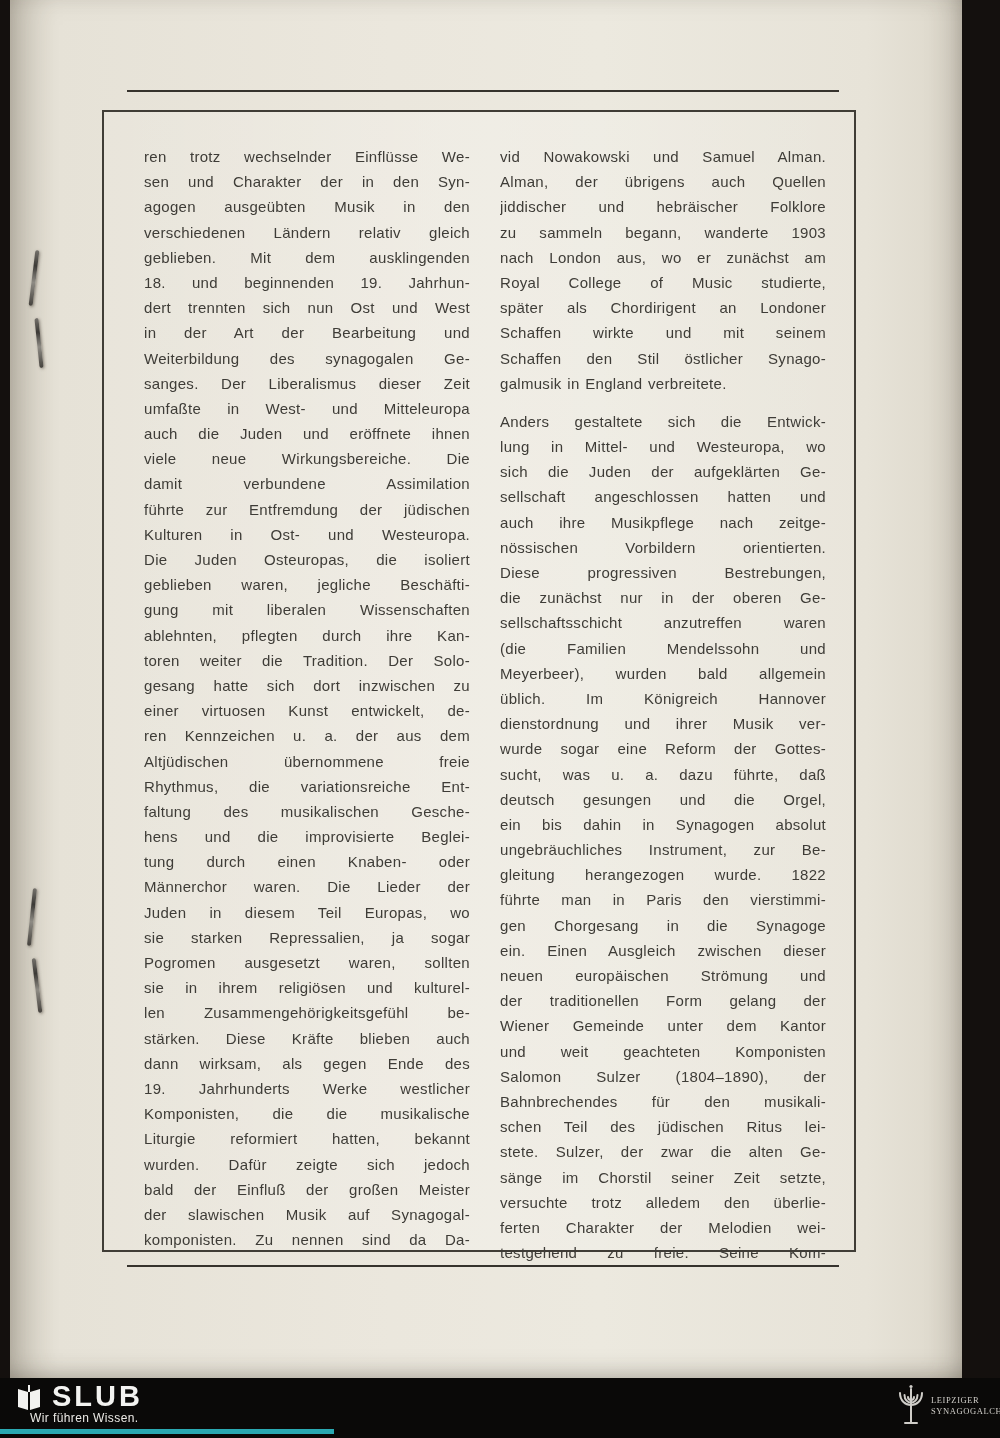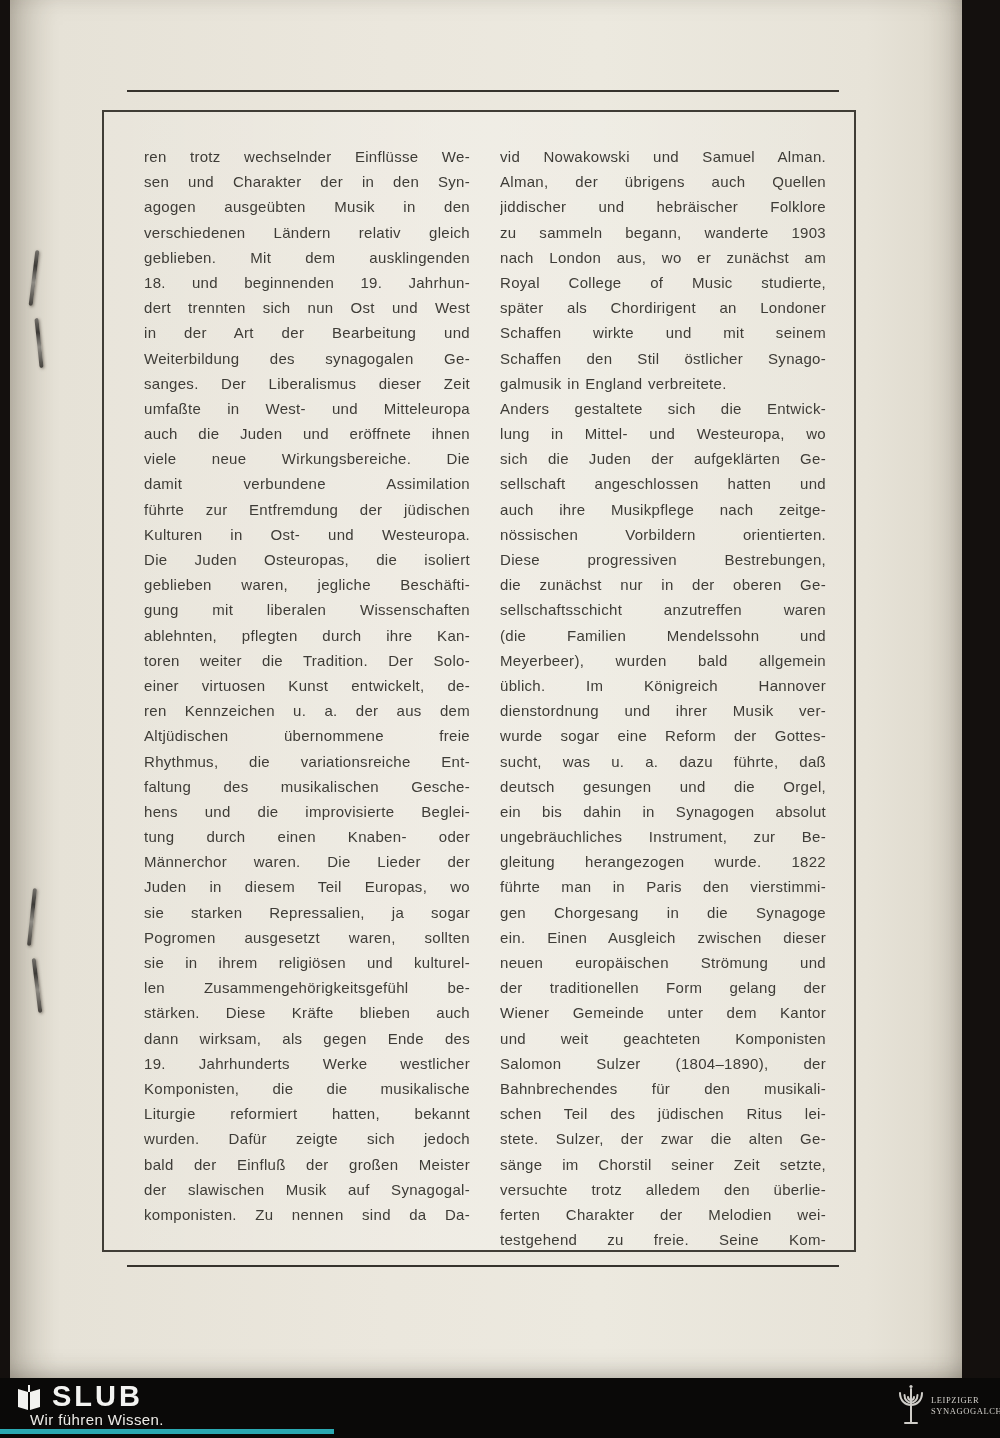--- a/index.html
+++ b/index.html
@@ -34,30 +34,30 @@
     background:linear-gradient(90deg,rgba(255,255,255,0.08),rgba(255,255,255,0.22) 50%,rgba(255,255,255,0.08));
   }
   .col{width:326px;flex:0 0 326px;}
 
   .line{
     color:#3e3c37;font-size:15px;line-height:25.2px;height:25.2px;
     letter-spacing:0.02em;word-spacing:0.08em;
     text-align:justify;text-align-last:justify;white-space:normal;overflow:hidden;
   }
   .para.complete .line:last-child{text-align-last:left;}
-  .para + .para{}
+  .para + .para{margin-top:13px;}
 
   
   #footer{position:absolute;left:0;top:1378px;width:1000px;height:60px;background:#0a0908;}
   #slub-logo{position:absolute;left:16px;top:5px;width:26px;height:30px;}
   #slub-name{
     position:absolute;left:52px;top:0px;color:#f3f3f1;
     font-size:29px;font-weight:bold;letter-spacing:3px;line-height:36px;
   }
-  #slub-tagline{position:absolute;left:30px;top:33px;color:#eceae6;font-size:15px;letter-spacing:0.4px;}
+  #slub-tagline{position:absolute;left:30px;top:33px;color:#eceae6;font-size:12px;letter-spacing:0.4px;}
   #teal-bar{position:absolute;left:0;top:51px;width:334px;height:5px;}
   #choir-logo{position:absolute;left:896px;top:5px;width:30px;height:44px;}
   #choir-text{position:absolute;left:931px;top:17px;color:#cfcdc8;font-size:8.5px;letter-spacing:0.6px;line-height:10.5px;font-family:"Liberation Serif",serif;}
 </style>
 </head>
 <body>
 
 <div id="stage">
 
   <div id="paper">
@@ -85,20 +85,21 @@
             <div class="line">auch die Juden und eröffnete ihnen</div>
             <div class="line">viele neue Wirkungsbereiche. Die</div>
             <div class="line">damit verbundene Assimilation</div>
             <div class="line">führte zur Entfremdung der jüdischen</div>
             <div class="line">Kulturen in Ost- und Westeuropa.</div>
             <div class="line">Die Juden Osteuropas, die isoliert</div>
             <div class="line">geblieben waren, jegliche Beschäfti-</div>
             <div class="line">gung mit liberalen Wissenschaften</div>
             <div class="line">ablehnten, pflegten durch ihre Kan-</div>
             <div class="line">toren weiter die Tradition. Der Solo-</div>
+            <div class="line">gesang hatte sich dort inzwischen zu</div>
             <div class="line">einer virtuosen Kunst entwickelt, de-</div>
             <div class="line">ren Kennzeichen u. a. der aus dem</div>
             <div class="line">Altjüdischen übernommene freie</div>
             <div class="line">Rhythmus, die variationsreiche Ent-</div>
             <div class="line">faltung des musikalischen Gesche-</div>
             <div class="line">hens und die improvisierte Beglei-</div>
             <div class="line">tung durch einen Knaben- oder</div>
             <div class="line">Männerchor waren. Die Lieder der</div>
             <div class="line">Juden in diesem Teil Europas, wo</div>
             <div class="line">sie starken Repressalien, ja sogar</div>

